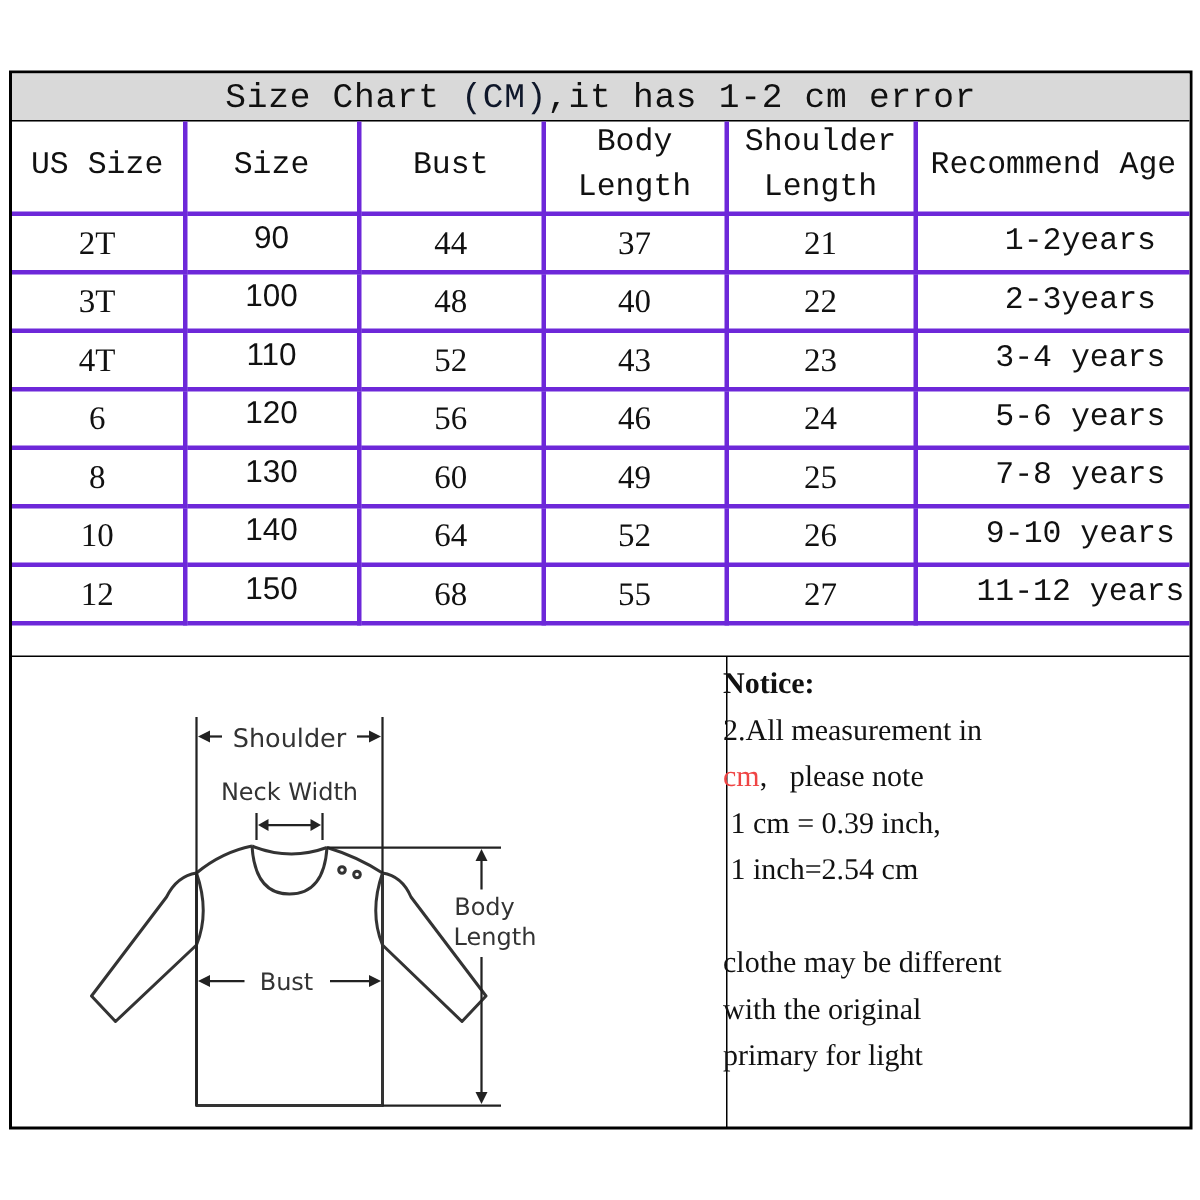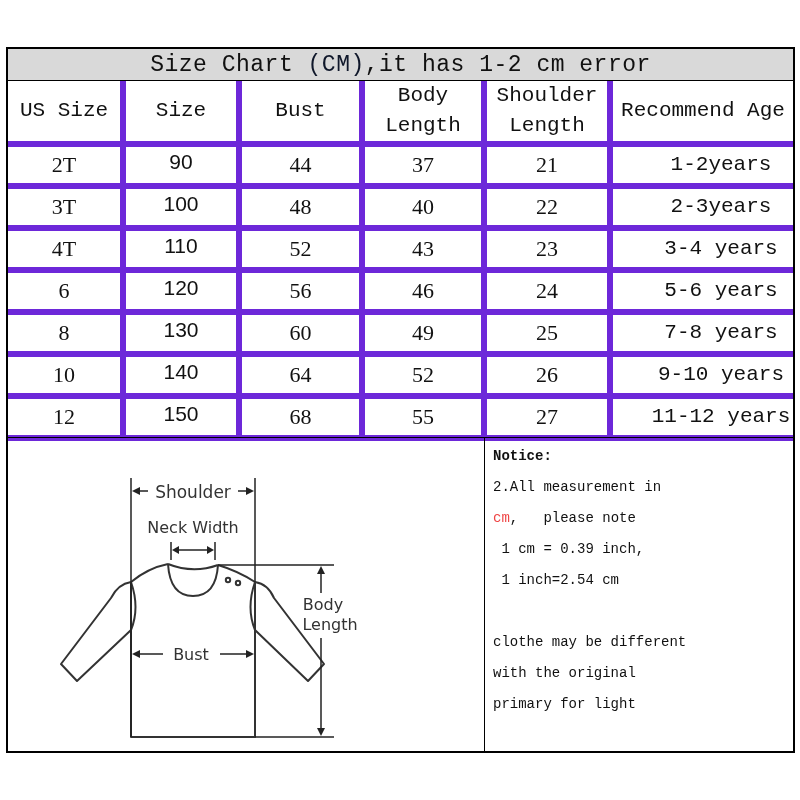--- a/index.html
+++ b/index.html
@@ -13,42 +13,42 @@
     background:#d9d9d9; border-bottom:1px solid #000;
     font-family:"Liberation Mono", monospace; font-size:23px; color:#111;
     text-align:center; line-height:33px; letter-spacing:0.5px;
   }
   .title-row .red { color:#0f172a; }
   table.grid {
     position:absolute; left:0; top:32px; width:785px; border-collapse:collapse;
     table-layout:fixed;
   }
   table.grid td, table.grid th {
-    border:6px solid #6d28d9; text-align:center; padding:0; font-weight:normal;
+    border:3px solid #6d28d9; text-align:center; padding:0; font-weight:normal;
     color:#111;
   }
   table.grid tr:first-child td, table.grid tr:first-child th { border-top:none; }
   table.grid td:first-child, table.grid th:first-child { border-left:none; }
   table.grid td:last-child, table.grid th:last-child { border-right:none;border-radius:15px; }
   table.grid th {
     height:60px; font-family:"Liberation Mono", monospace; font-size:21px; line-height:30px;
   }
   table.grid td {
     height:36px; font-family:"Liberation Serif", serif; font-size:22px; line-height:36px;
   }
   table.grid td.sz { font-family:"Liberation Sans", sans-serif; font-size:21px; line-height:30px; vertical-align:top; }
   table.grid td.age { font-family:"Liberation Mono", monospace; font-size:21px;padding-left:36px; }
   .bottom {
     position:absolute; left:0; top:388px; width:785px; height:314px;
     border-top:1px solid #000;
   }
   .diagram-cell { position:absolute; left:0; top:0; width:476px; height:314px; border-right:1px solid #000; }
   .notice-cell {
-    position:absolute; left:481px; top:0; width:308px; height:314px;
-    font-family:Liberation Mono, monospace; font-size:14px; line-height:31px; color:#111;
+    position:absolute; left:470px; top:0; width:308px; height:314px;
+    font-family:Liberation Serif, serif; font-size:20px; line-height:31px; color:#111;
     padding:3px 0 0 4px; box-sizing:border-box; white-space:pre;
   }
   .notice-cell .nt { font-weight:bold; }
   .notice-cell .red { color:#ef4444; }
   .diagram-cell svg { position:absolute; left:0; top:0; }
   .dlabel { font-family:"DejaVu Sans", sans-serif; fill:#333; }
 </style>
 </head>
 <body>
 

